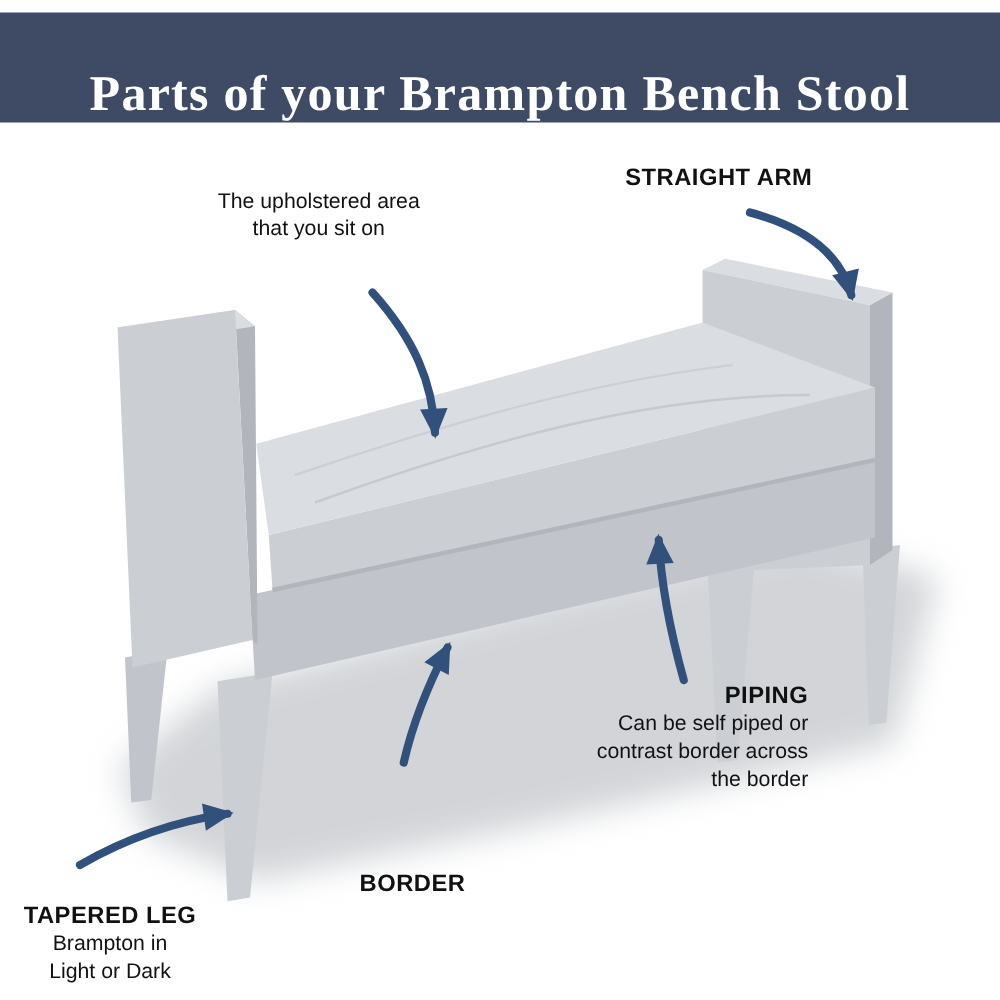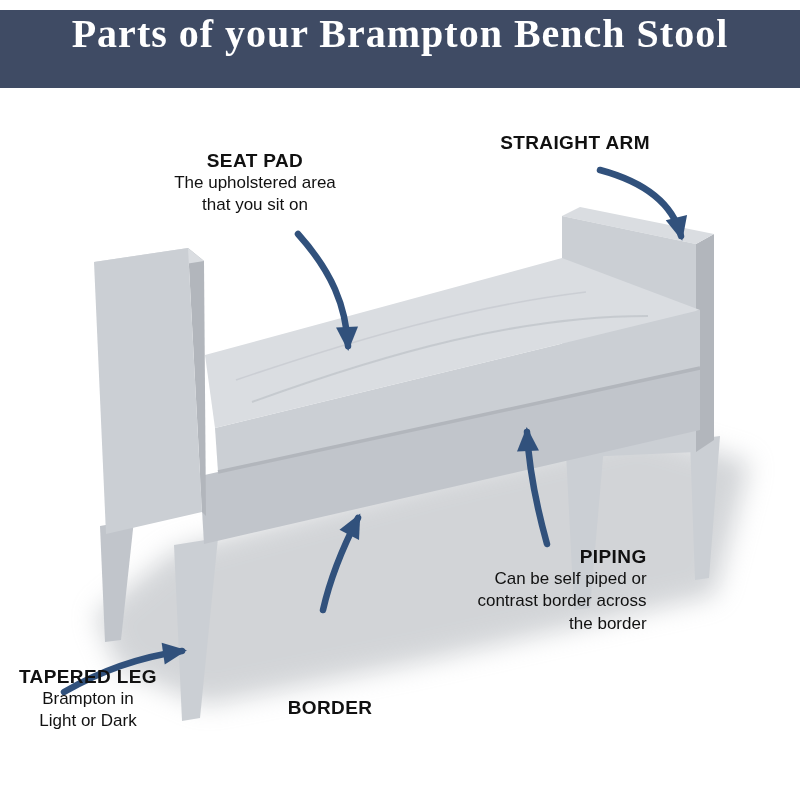--- a/index.html
+++ b/index.html
@@ -18,23 +18,23 @@
   body{background:var(--page-bg);}
   .canvas{
     position:relative;
     width:800px;height:800px;
     background:var(--page-bg);
     overflow:hidden;
     font-family:"Liberation Sans", sans-serif;
     color:var(--label-text);
   }
   .banner{
-    position:absolute;top:10px;left:0;right:0;height:78px;
+    position:absolute;top:10px;left:0;right:0;height:88px;
     background:var(--banner-bg);
-    display:flex;align-items:flex-start;justify-content:center;
+    display:flex;align-items:flex-end;justify-content:center;
   }
   .banner h1{
     margin:0;
     font-family:"Liberation Serif", serif;
     font-weight:700;
     font-size:40px;
     letter-spacing:1px;
     color:var(--banner-text);
   }
   .scene{
@@ -52,21 +52,21 @@
     letter-spacing:.4px;
   }
   .label-desc{
     font-size:17px;
     line-height:1.32;
   }
   .label-seat-pad{left:255px;top:150px;}
   .label-straight-arm{left:575px;top:132px;}
   .label-border{left:330px;top:657px;margin-top:40px;}
   .label-piping{left:562px;top:546px;text-align:right;}
-  .label-tapered-leg{left:88px;top:666px;}
+  .label-tapered-leg{left:88px;top:722px;}
 </style>
 </head>
 <body>
 
 <div class="canvas">
 
   <header class="banner">
     <h1>Parts of your Brampton Bench Stool</h1>
   </header>
 
@@ -113,21 +113,20 @@
     <g fill="none" style="stroke:var(--arrow)" stroke-width="6.5" stroke-linecap="round">
       <path d="M298,234 C 332,272 346,306 348,346" marker-end="url(#ah)"></path>
       <path d="M600,170 C 652,184 674,208 681,236" marker-end="url(#ah)"></path>
       <path d="M323,610 C 331,575 344,545 358,518" marker-end="url(#ah)"></path>
       <path d="M547,544 C 537,508 529,470 527,432" marker-end="url(#ah)"></path>
       <path d="M64,692 C 102,670 140,657 182,651" marker-end="url(#ah)"></path>
     </g>
   </svg>
 
   <div class="label label-seat-pad">
-    <div class="label-title">SEAT PAD</div>
     <div class="label-desc">The upholstered area</div>
     <div class="label-desc">that you sit on</div>
   </div>
 
   <div class="label label-straight-arm">
     <div class="label-title">STRAIGHT ARM</div>
   </div>
 
   <div class="label label-border">
     <div class="label-title">BORDER</div>

